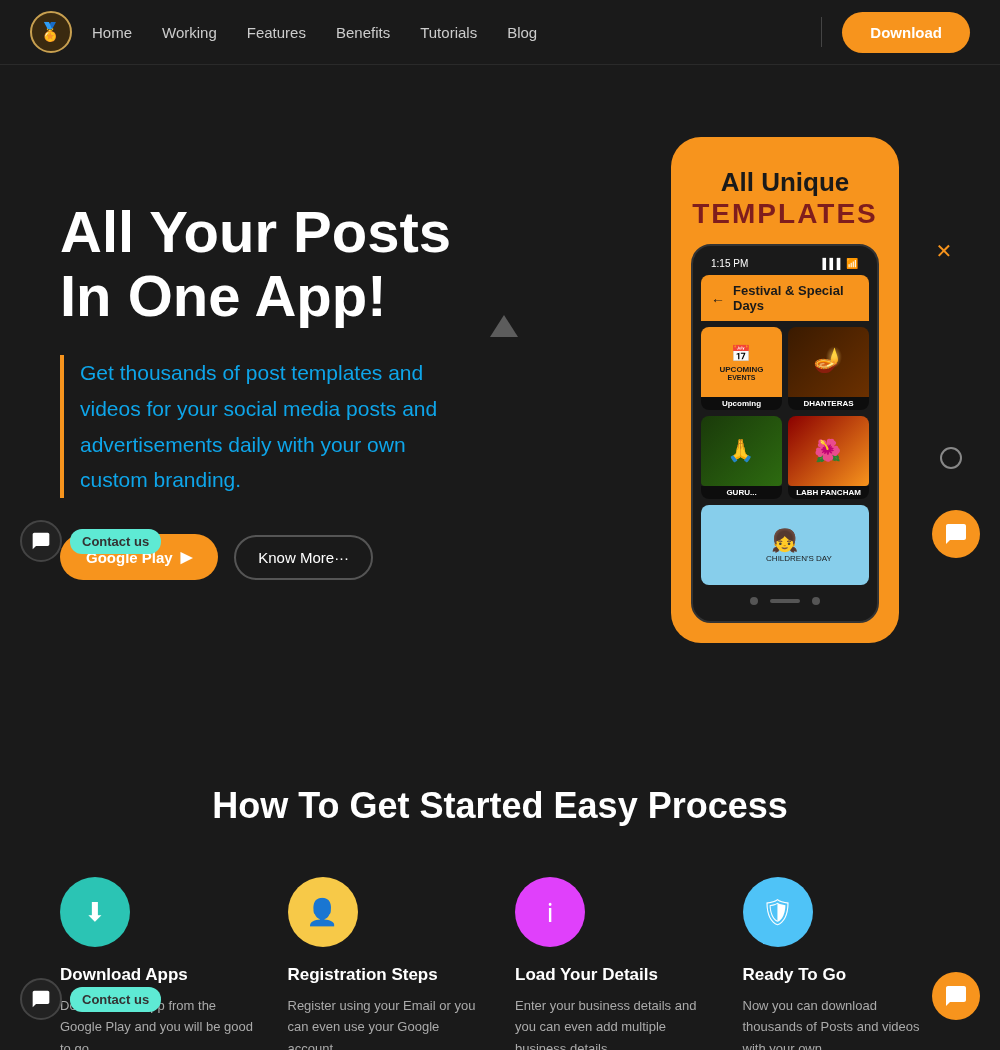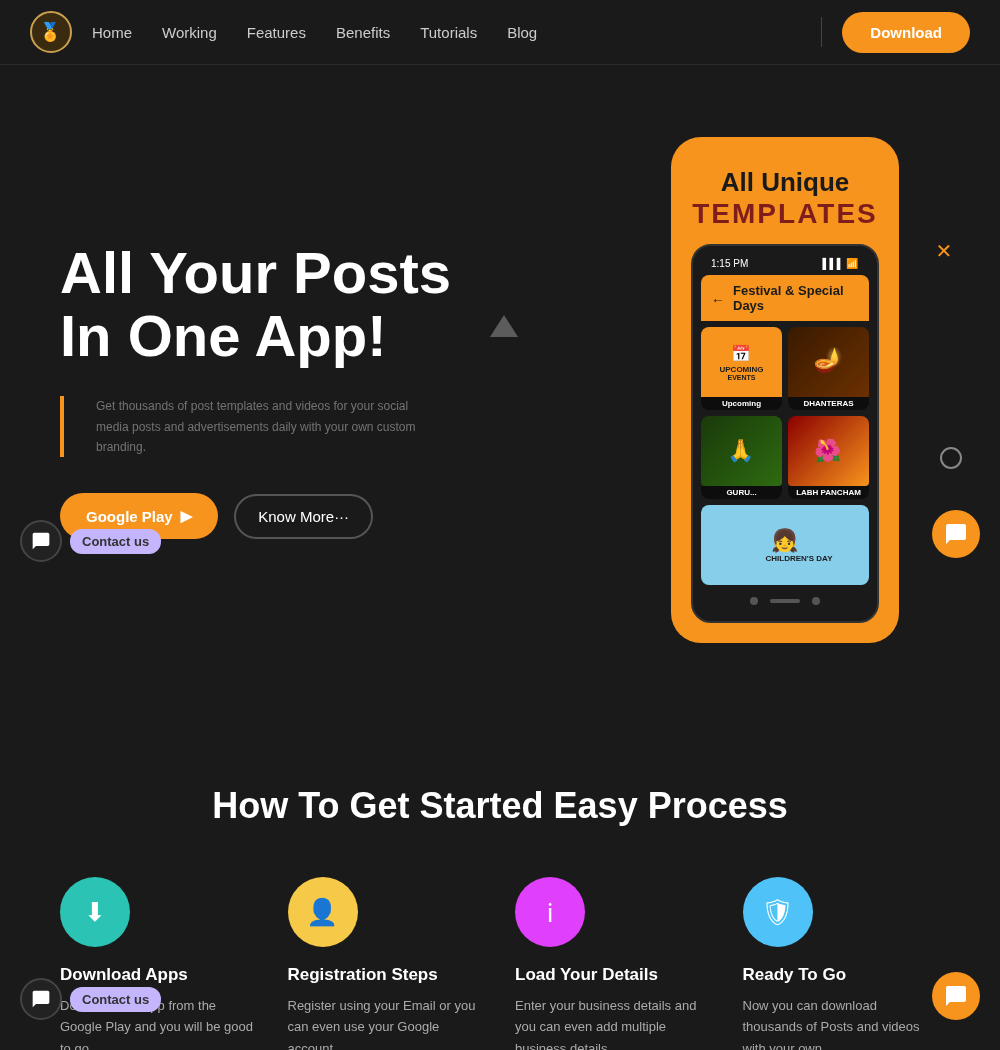--- a/index.html
+++ b/index.html
@@ -74,23 +74,23 @@
     }
     .hero-title {
       font-size: 58px;
       font-weight: 800;
       line-height: 1.1;
       color: #fff;
       margin-bottom: 28px;
     }
     .hero-desc-block {
       border-left: 4px solid #f7941d;
-      padding-left: 32px;
-      color: #737373;
-      font-size: 12px;
+      padding-left: 16px;
+      color: #0ea5e9;
+      font-size: 21px;
       line-height: 1.7;
       margin-bottom: 36px;
       max-width: 380px;
     }
     .hero-buttons {
       display: flex;
       gap: 16px;
       align-items: center;
     }
     .btn-google-play {
@@ -283,21 +283,21 @@
     }
     .chat-icon {
       width: 42px; height: 42px;
       border-radius: 50%;
       background: #222;
       border: 2px solid #444;
       display: flex; align-items: center; justify-content: center;
       cursor: pointer;
     }
     .chat-label-bubble {
-      background: #c4b5fd;
+      background: #5eead4;
       color: #333;
       border-radius: 12px;
       padding: 5px 12px;
       font-size: 13px;
       font-weight: 600;
       white-space: nowrap;
     }
     .chat-bubble-right {
       position: fixed;
       right: 20px;
@@ -463,21 +463,21 @@
             <div style="background:linear-gradient(135deg,#8B0000,#f7941d); height:70px; display:flex; align-items:center; justify-content:center; border-radius:4px;">
               <span style="font-size:22px;">🌺</span>
             </div>
             <div class="phone-card-label">LABH PANCHAM</div>
           </div>
         </div>
 
         <div style="display:flex; gap:6px; margin-bottom:6px;">
           <div style="flex:1; background:#87ceeb; border-radius:8px; height:80px; display:flex; flex-direction:column; align-items:center; justify-content:center; padding:4px;">
             <div style="font-size:22px;">👧</div>
-            <div style="font-size:8px; font-weight:700; color:#1a1a1a; text-align:center;margin-left:28px;">CHILDREN'S DAY</div>
+            <div style="font-size:8px; font-weight:400; color:#1a1a1a; text-align:center;margin-left:28px;">CHILDREN'S DAY</div>
           </div>
         </div>
         <div class="phone-bottom-bar">
           <div class="bottom-bar-btn"></div>
           <div class="bottom-bar-rect"></div>
           <div class="bottom-bar-btn"></div>
         </div>
       </div>
     </div>
 

